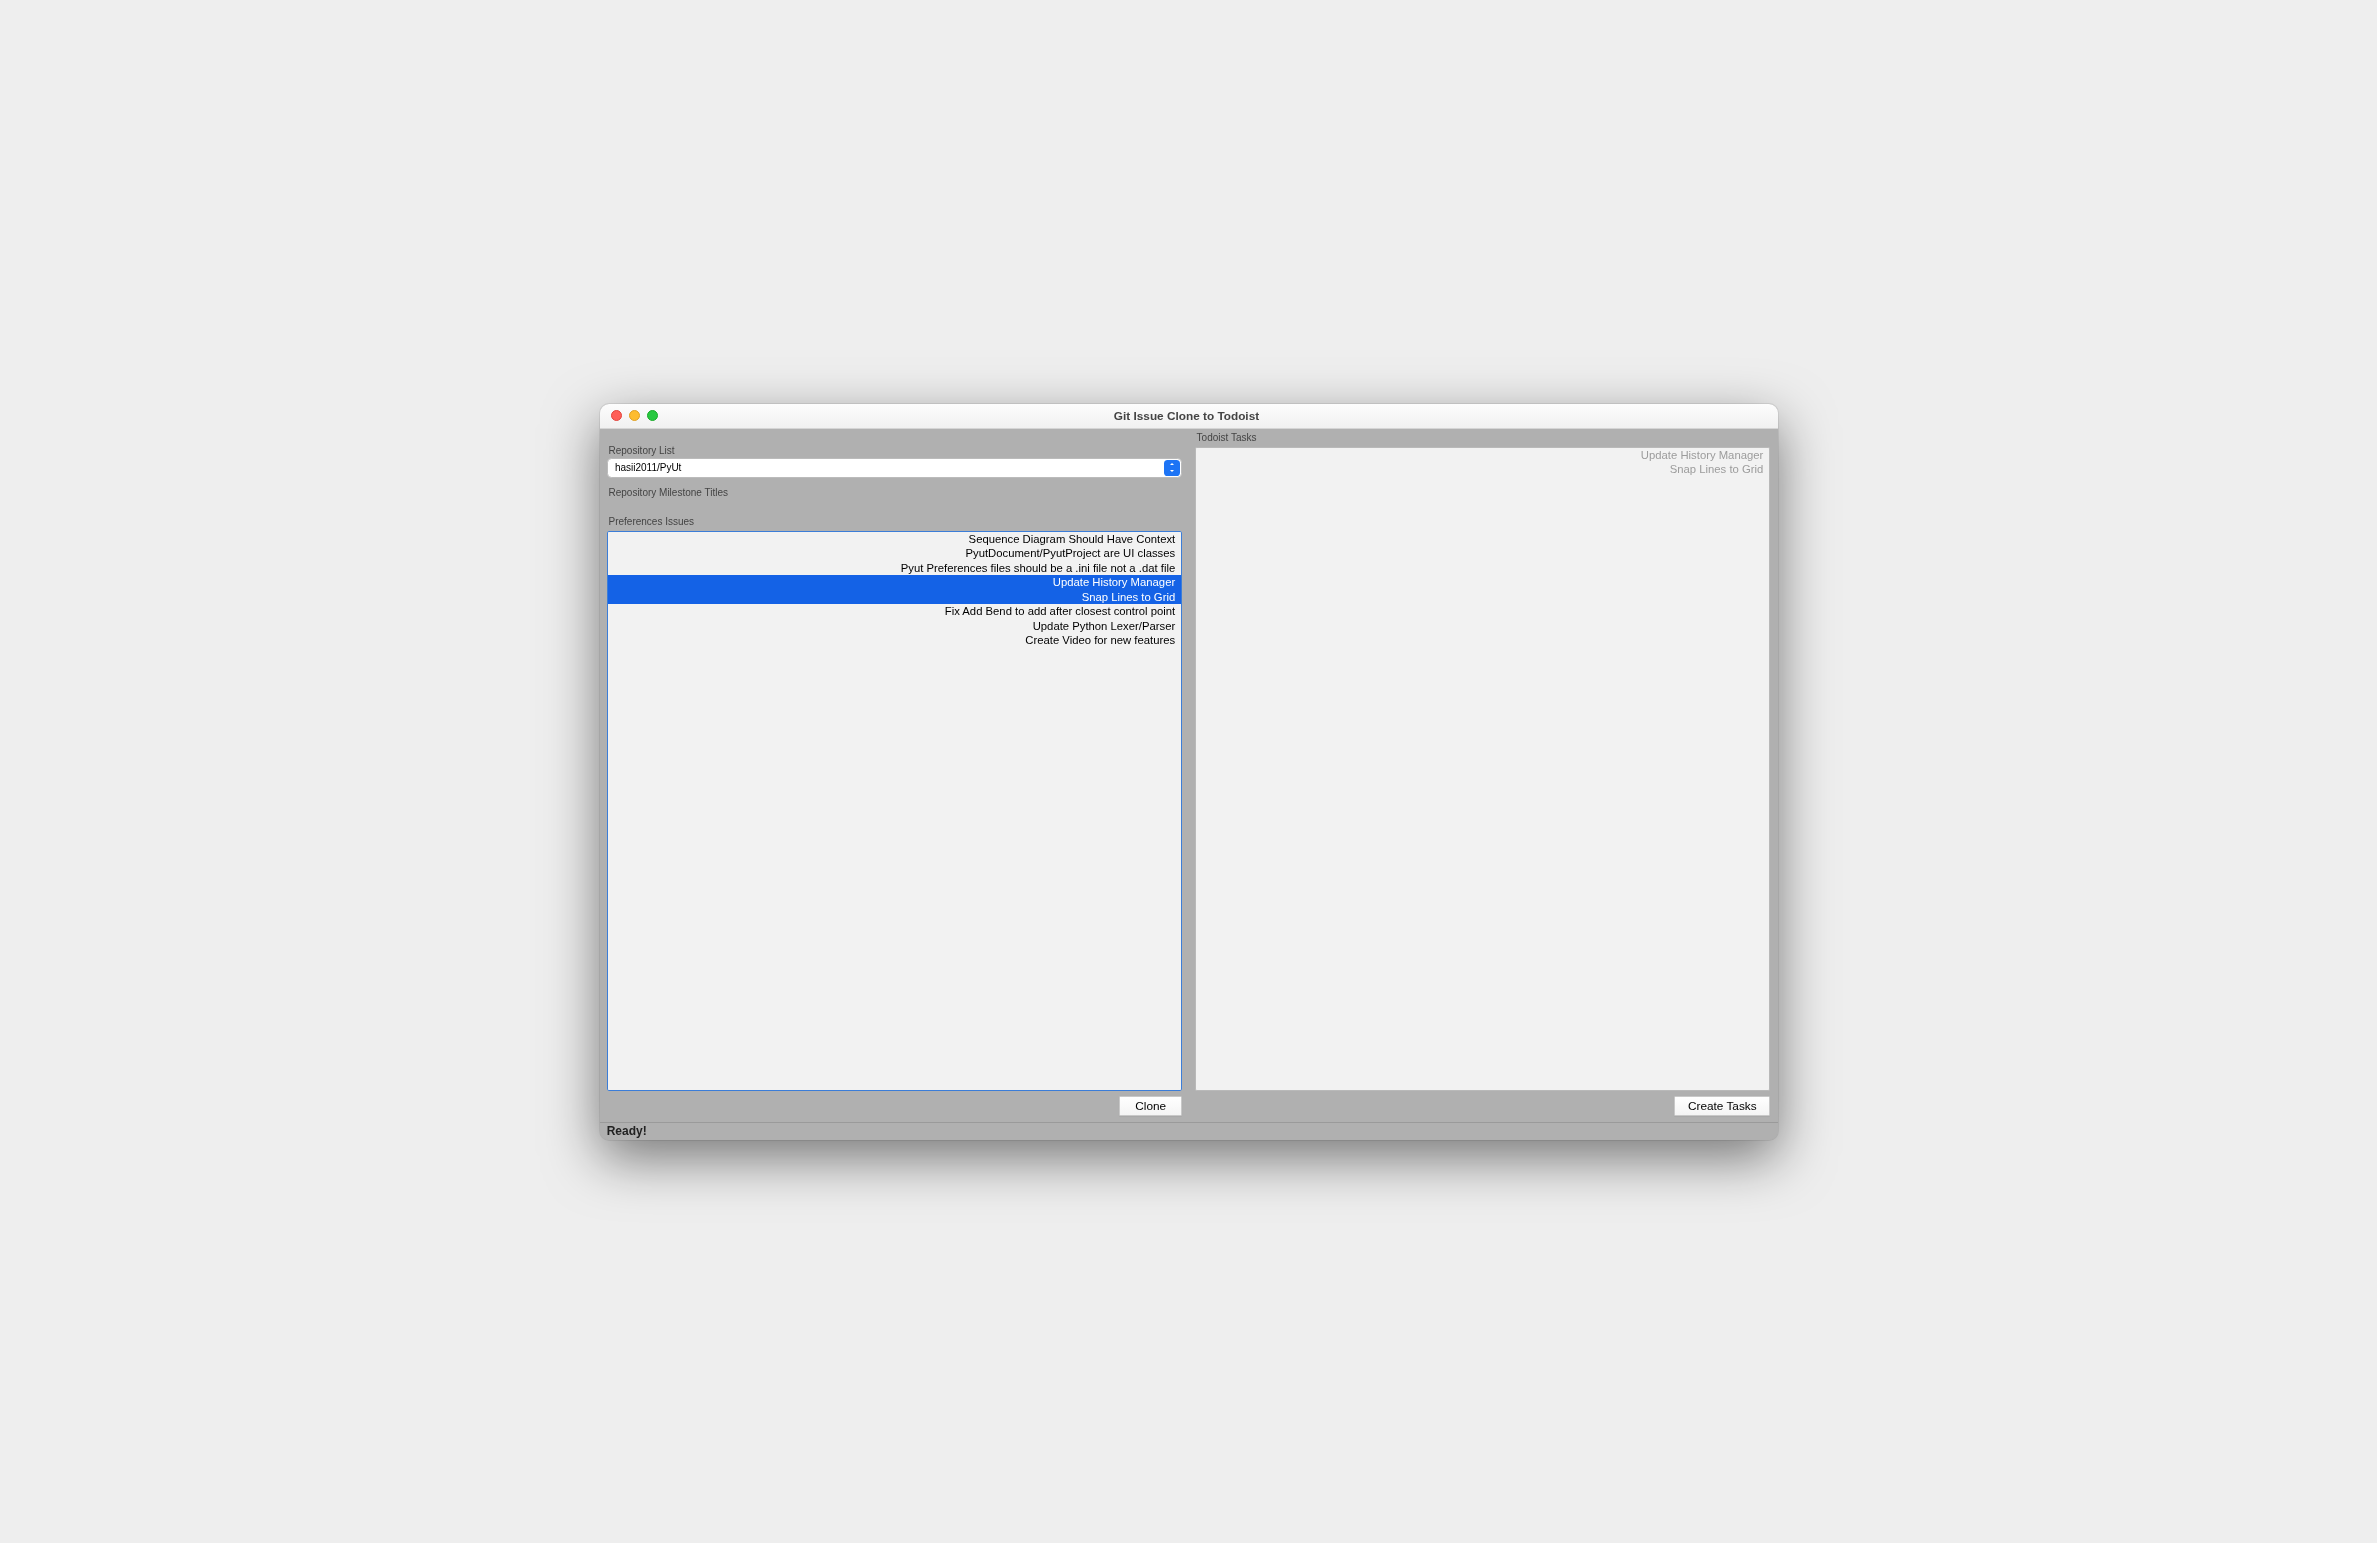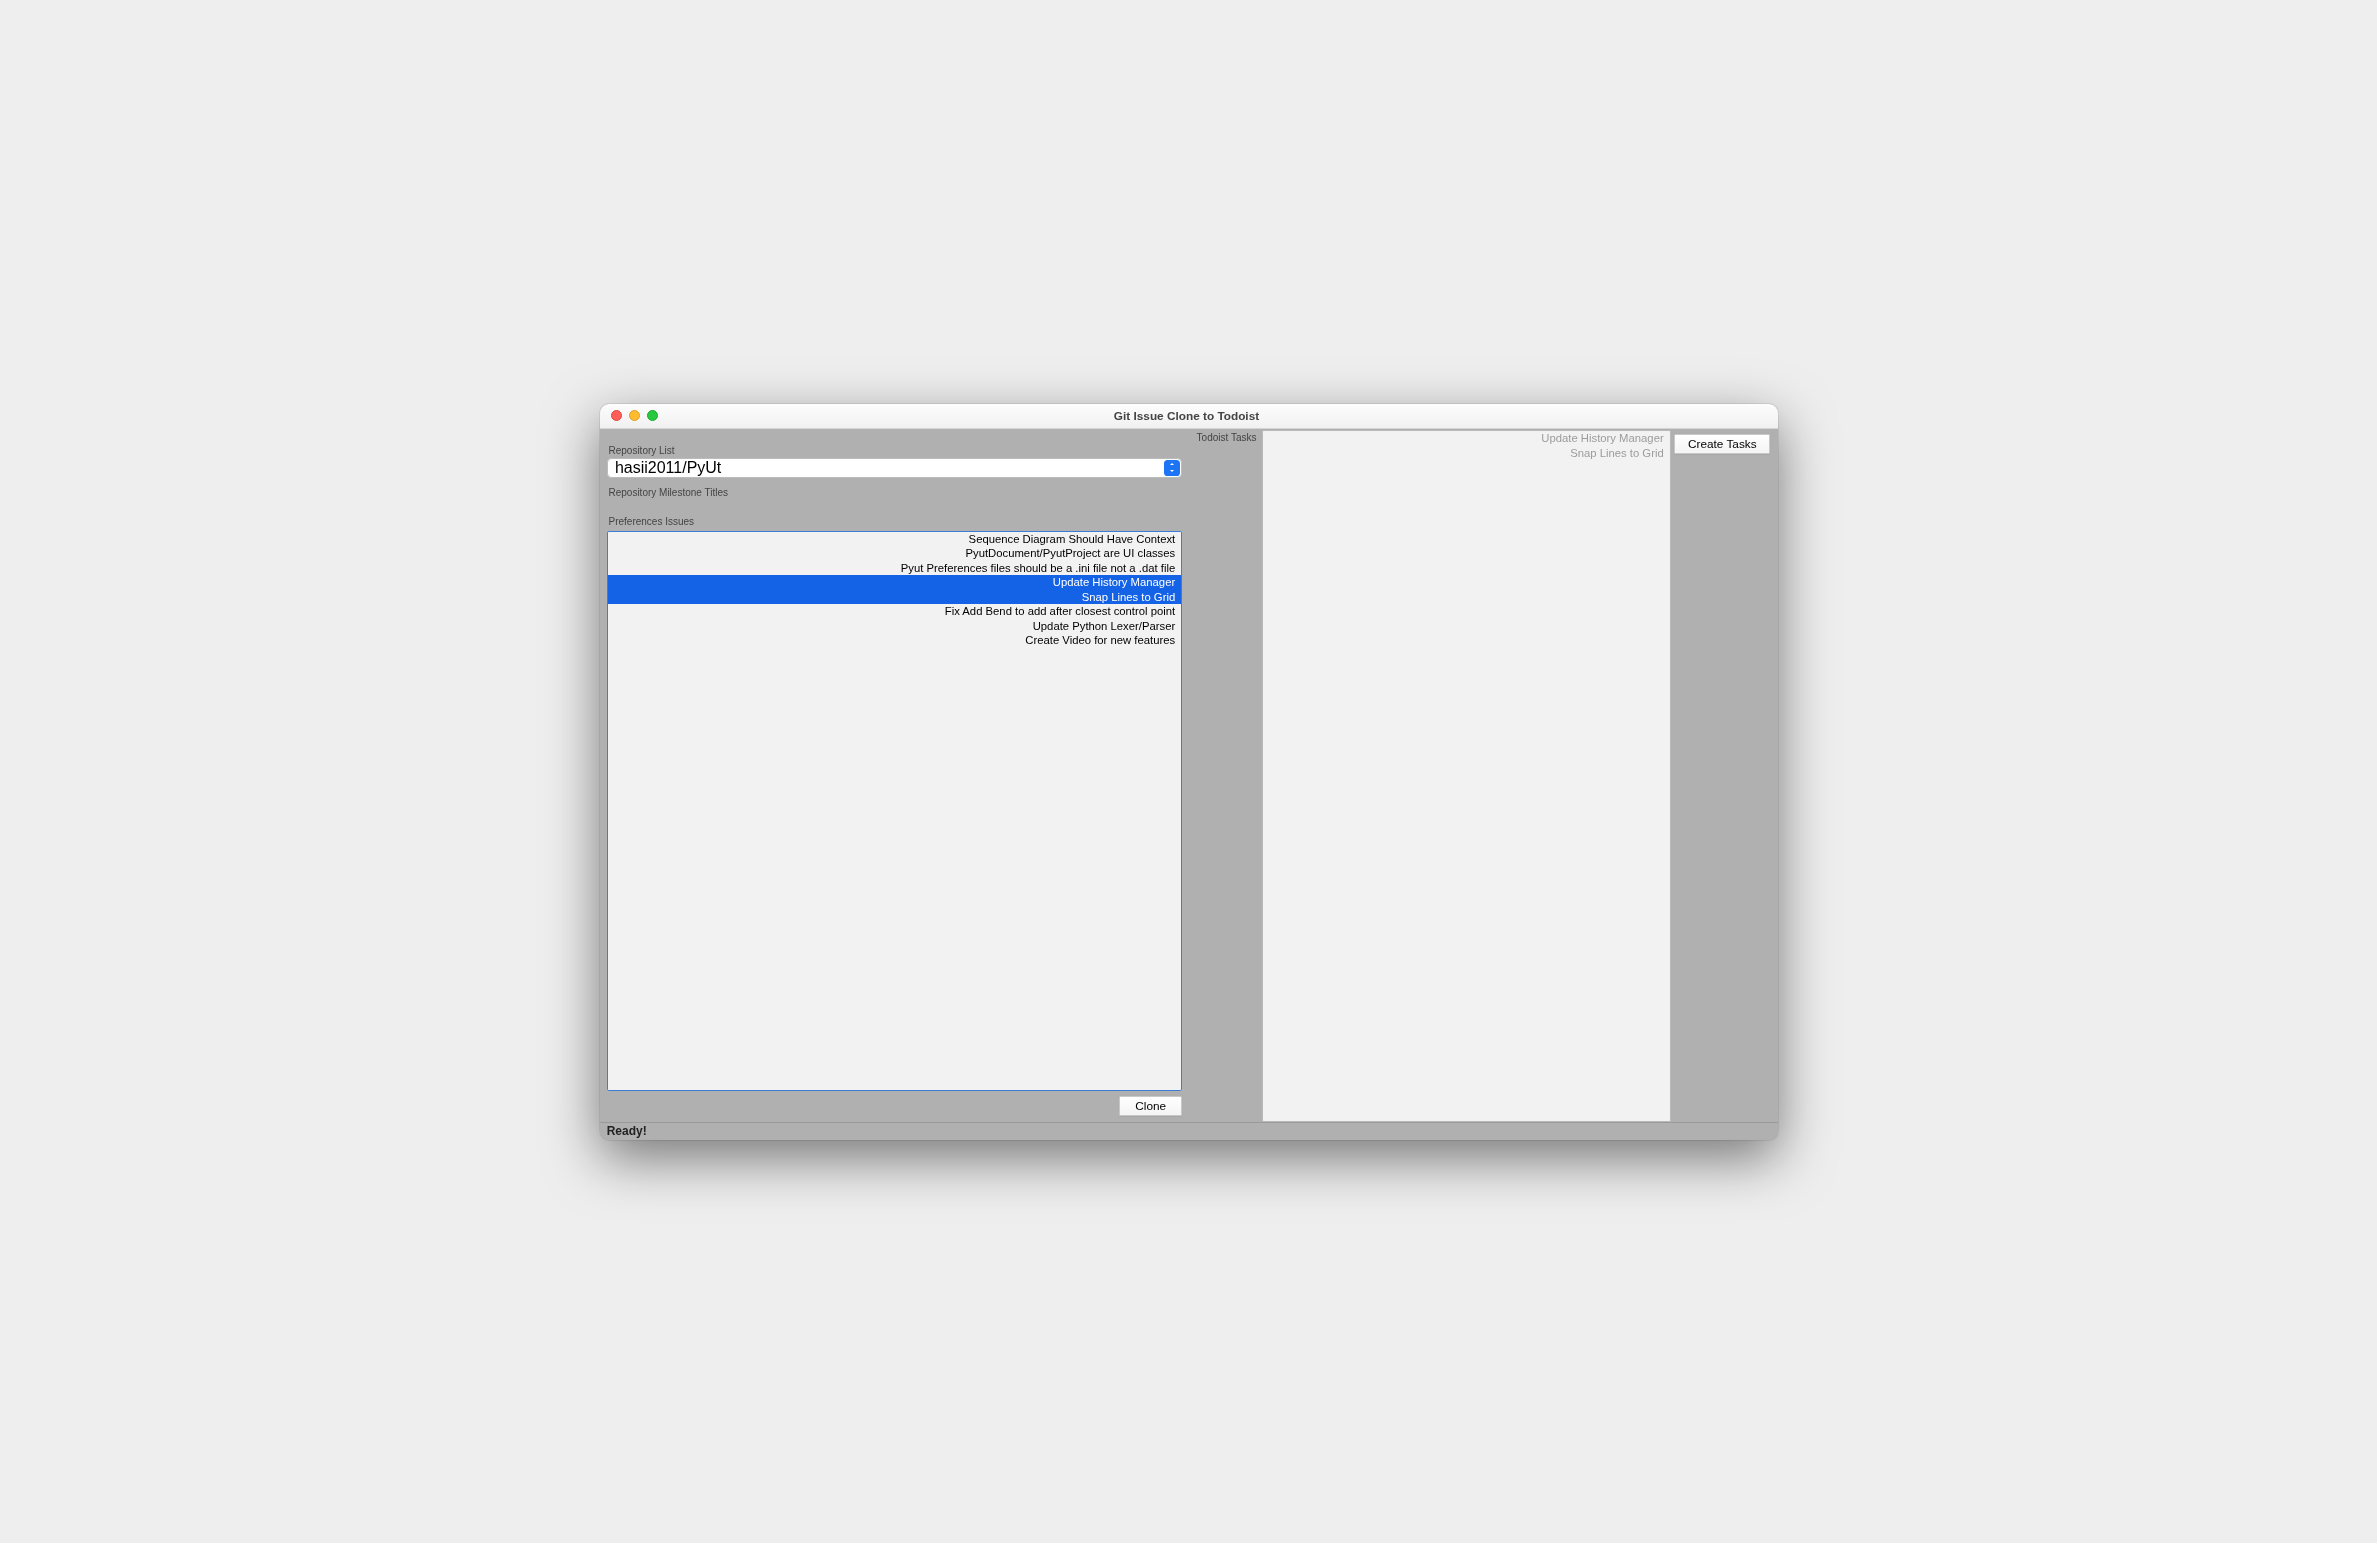--- a/index.html
+++ b/index.html
@@ -33,32 +33,32 @@
     flex-shrink: 0;
   }
   .traffic { display:flex; gap:7.2px; margin-left:11px; }
   .dot { width:11px; height:11px; border-radius:50%; }
   .dot.red { background:#ff5f57; border:0.9px solid #e1443c; }
   .dot.yellow { background:#febc2e; border:0.9px solid #dfa023; }
   .dot.green { background:#28c840; border:0.9px solid #1aab29; }
   .title { position:absolute; left:0; right:4px; text-align:center; font-weight:600; font-size:11.8px; color:#444; }
   .content { flex:1; display:flex; gap:9px; padding:0 5.4px; overflow:hidden; }
   .left { flex:1; display:flex; flex-direction:column; min-width:0;margin-top:13px; }
-  .right { flex:1; display:flex; flex-direction:row; min-width:0; }
+  .right { flex:1; display:flex; flex-direction:column; min-width:0; }
 
   .section-label {
     font-size:10px; color:#444; padding:3.6px 3.6px 1.8px 3.6px; font-weight:400;
   }
 
   .combo {
     height:20px; background:#fff; border:0.9px solid #bbb; border-radius:4.5px;
     display:flex; align-items:center; position:relative; overflow:hidden;
     margin: 0 1.8px 5.4px 1.8px;
   }
-  .combo span { padding:0 7.2px; font-size:16px; }
+  .combo span { padding:0 7.2px; font-size:10px; }
   .combo .endcap {
     position:absolute; right:0.9px; top:0.9px; bottom:0.9px; width:16.3px;
     background:#1d74f5; border-radius:3.6px;
     display:flex; align-items:center; justify-content:center;
   }
   .combo .chev { width:7.2px; height:7.2px; }
   .combo .chev::before, .combo .chev::after {
     content:""; position:absolute; left:50%; width:0; height:0;
     border-left:2.7px solid transparent; border-right:2.7px solid transparent;
     transform:translateX(-50%);

